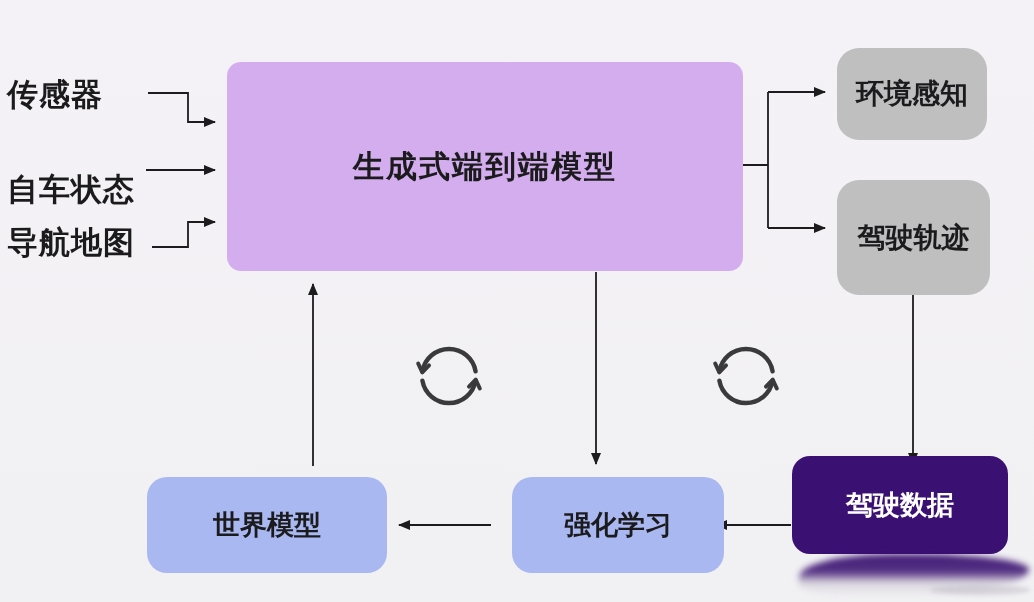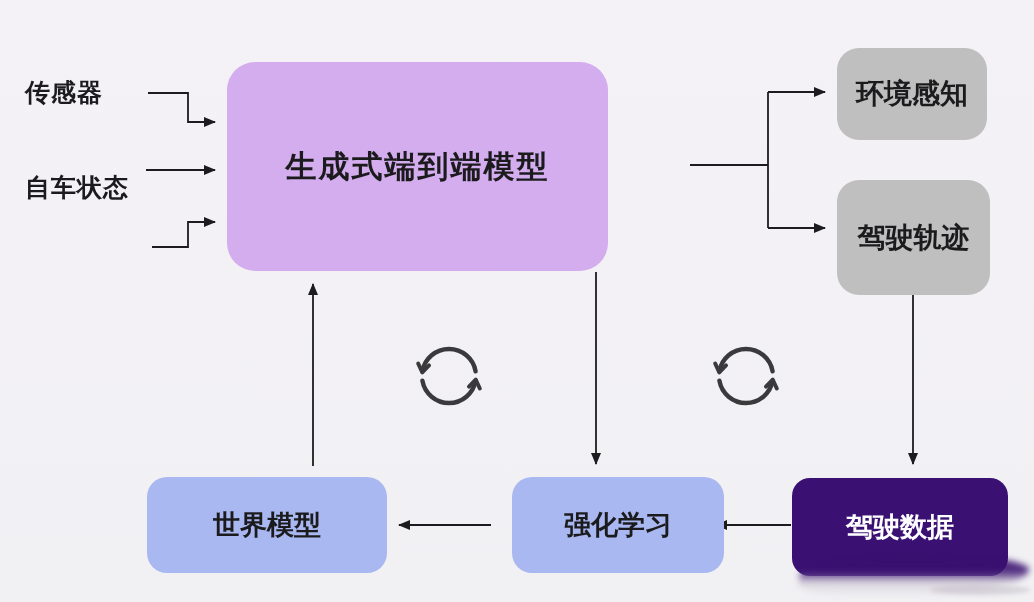--- a/index.html
+++ b/index.html
@@ -31,53 +31,52 @@
   marker#arrowhead path{ fill:var(--arrow,#1c1c1e); }
   marker#iconArrow path{ stroke:var(--icon,#3a3a3c); fill:none; stroke-width:4; stroke-linecap:round; stroke-linejoin:round;}
   .node{
     position:absolute;
     display:flex;align-items:center;justify-content:center;
     font-weight:600;
     color:var(--text-dark,#1b1b1d);
     text-align:center;
   }
   .center-model{
-    left:227px;top:62px;width:381px;height:209px;
-    border-radius:28px;
+    left:227px;top:62px;width:516px;height:209px;
+    border-radius:14px;
     background:var(--box-center,#d4adee);
     font-size:31px;letter-spacing:2px;text-align:right;
   }
   .output-node{
     width:150px;height:92px;border-radius:22px;
     background:var(--box-output,#bfbfbf);
     font-size:28px;
   }
   .output-env{left:837px;top:48px;}
   .output-traj{left:837px;top:180px;width:153px;height:115px;}
   .bottom-node{
     height:96px;border-radius:20px;
     background:var(--box-bottom,#a9b8f0);
     font-size:27px;
   }
   .world-node{left:147px;top:477px;width:240px;}
   .rl-node{left:492px;top:477px;width:212px;margin-left:20px;}
   .data-node{
-    left:792px;top:478px;width:216px;height:98px;
+    left:792px;top:456px;width:216px;height:98px;
     border-radius:18px;
     background:var(--box-data,#3a1173);
     color:var(--text-light,#ffffff);
     font-size:27px;
   }
   .input-label{
-    position:absolute;left:25px;
-    font-size:25px;font-weight:700;
+    position:absolute;left:7px;
+    font-size:31px;font-weight:700;
     color:var(--text-dark,#1b1b1d);
     line-height:32px;
     letter-spacing:1px;
-    font-family:Liberation Mono, monospace;
   }
   .input-sensor{top:79px;}
   .input-ego{top:154px;margin-top:20px;}
   .input-map{top:227px;}
   .smudge-main{
     position:absolute;left:799px;top:554px;width:230px;height:42px;
     border-radius:45% 55% 65% 35% / 60% 40% 70% 30%;
     background:linear-gradient(to bottom,
       rgba(57,16,112,0.95) 0%, rgba(57,16,112,0.85) 42%,
       rgba(198,192,204,0.55) 68%, rgba(242,241,244,0) 100%);
@@ -132,20 +131,21 @@
     </g>
 
     <g>
       <path class="icon-arc" d="M772.6,371.3 A27,27 0 0 0 719.4,371.3" marker-end="url(#iconArrow)"></path>
       <path class="icon-arc" d="M719.4,380.7 A27,27 0 0 0 772.6,380.7" marker-end="url(#iconArrow)"></path>
     </g>
   </svg>
 
   <div class="input-label input-sensor">传感器</div>
   <div class="input-label input-ego">自车状态</div>
+  <div class="input-label input-map">导航地图</div>
 
   <div class="node center-model">
     <span>生成式端到端模型</span>
   </div>
 
   <div class="node output-node output-env">
     <span>环境感知</span>
   </div>
   <div class="node output-node output-traj">
     <span>驾驶轨迹</span>

